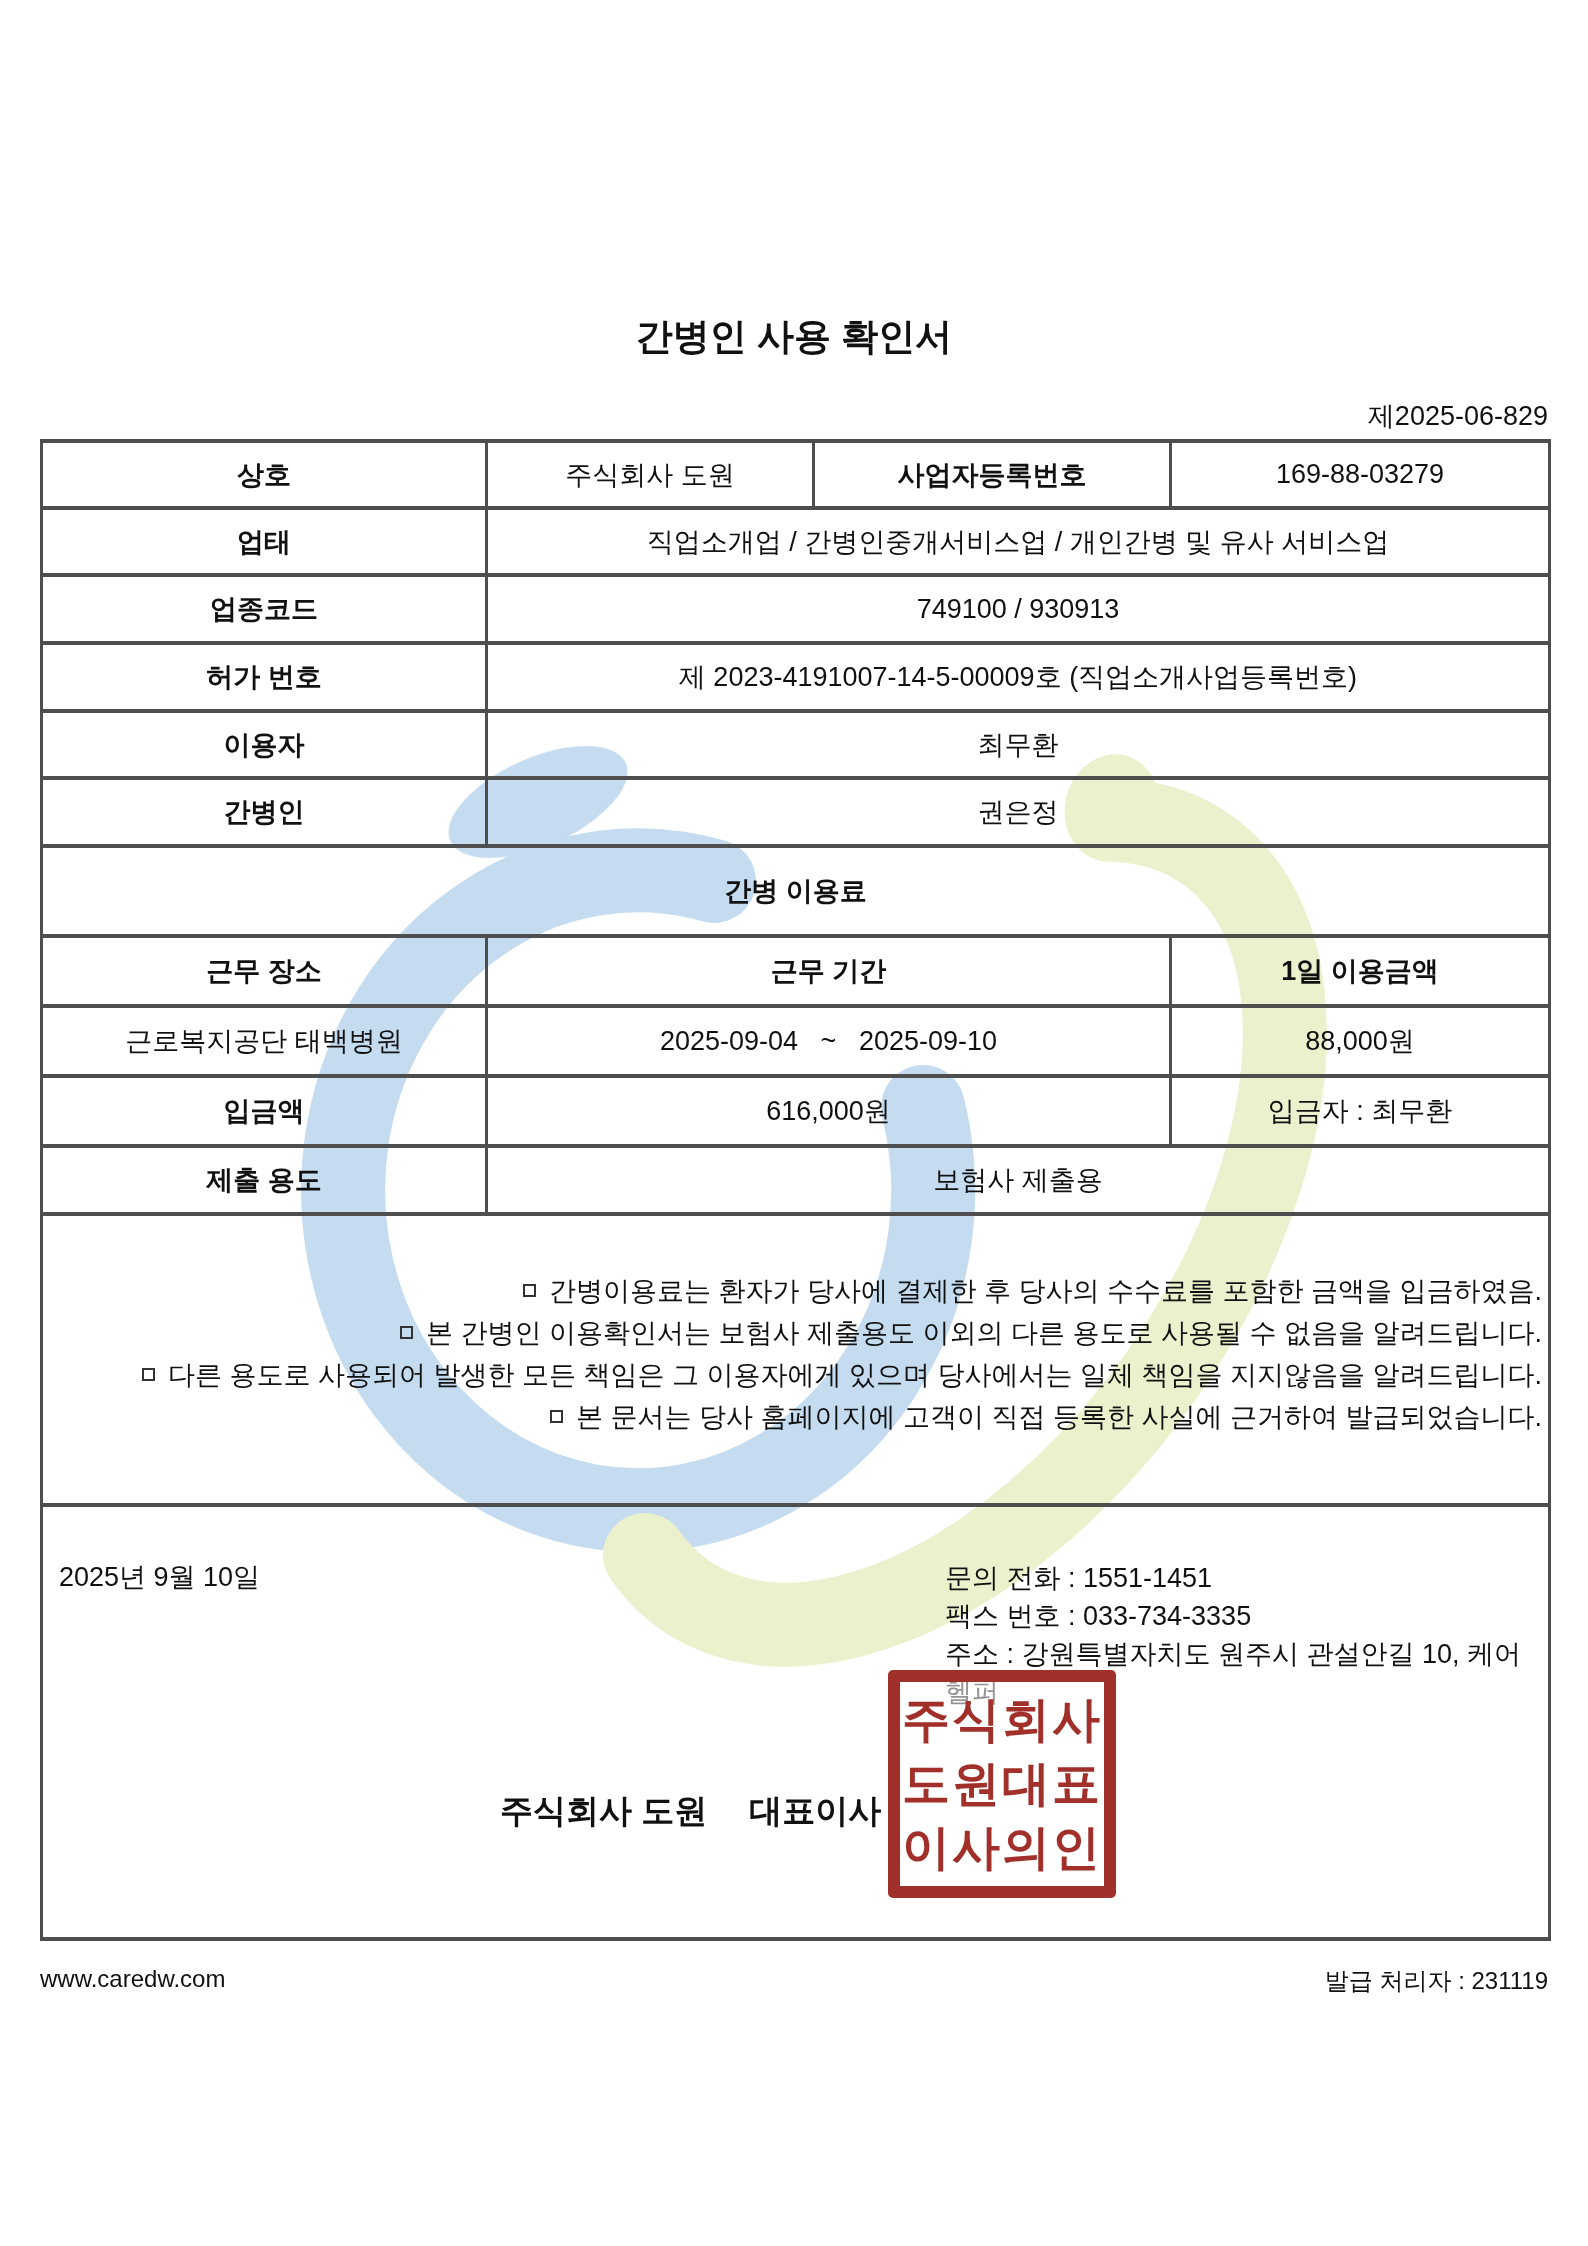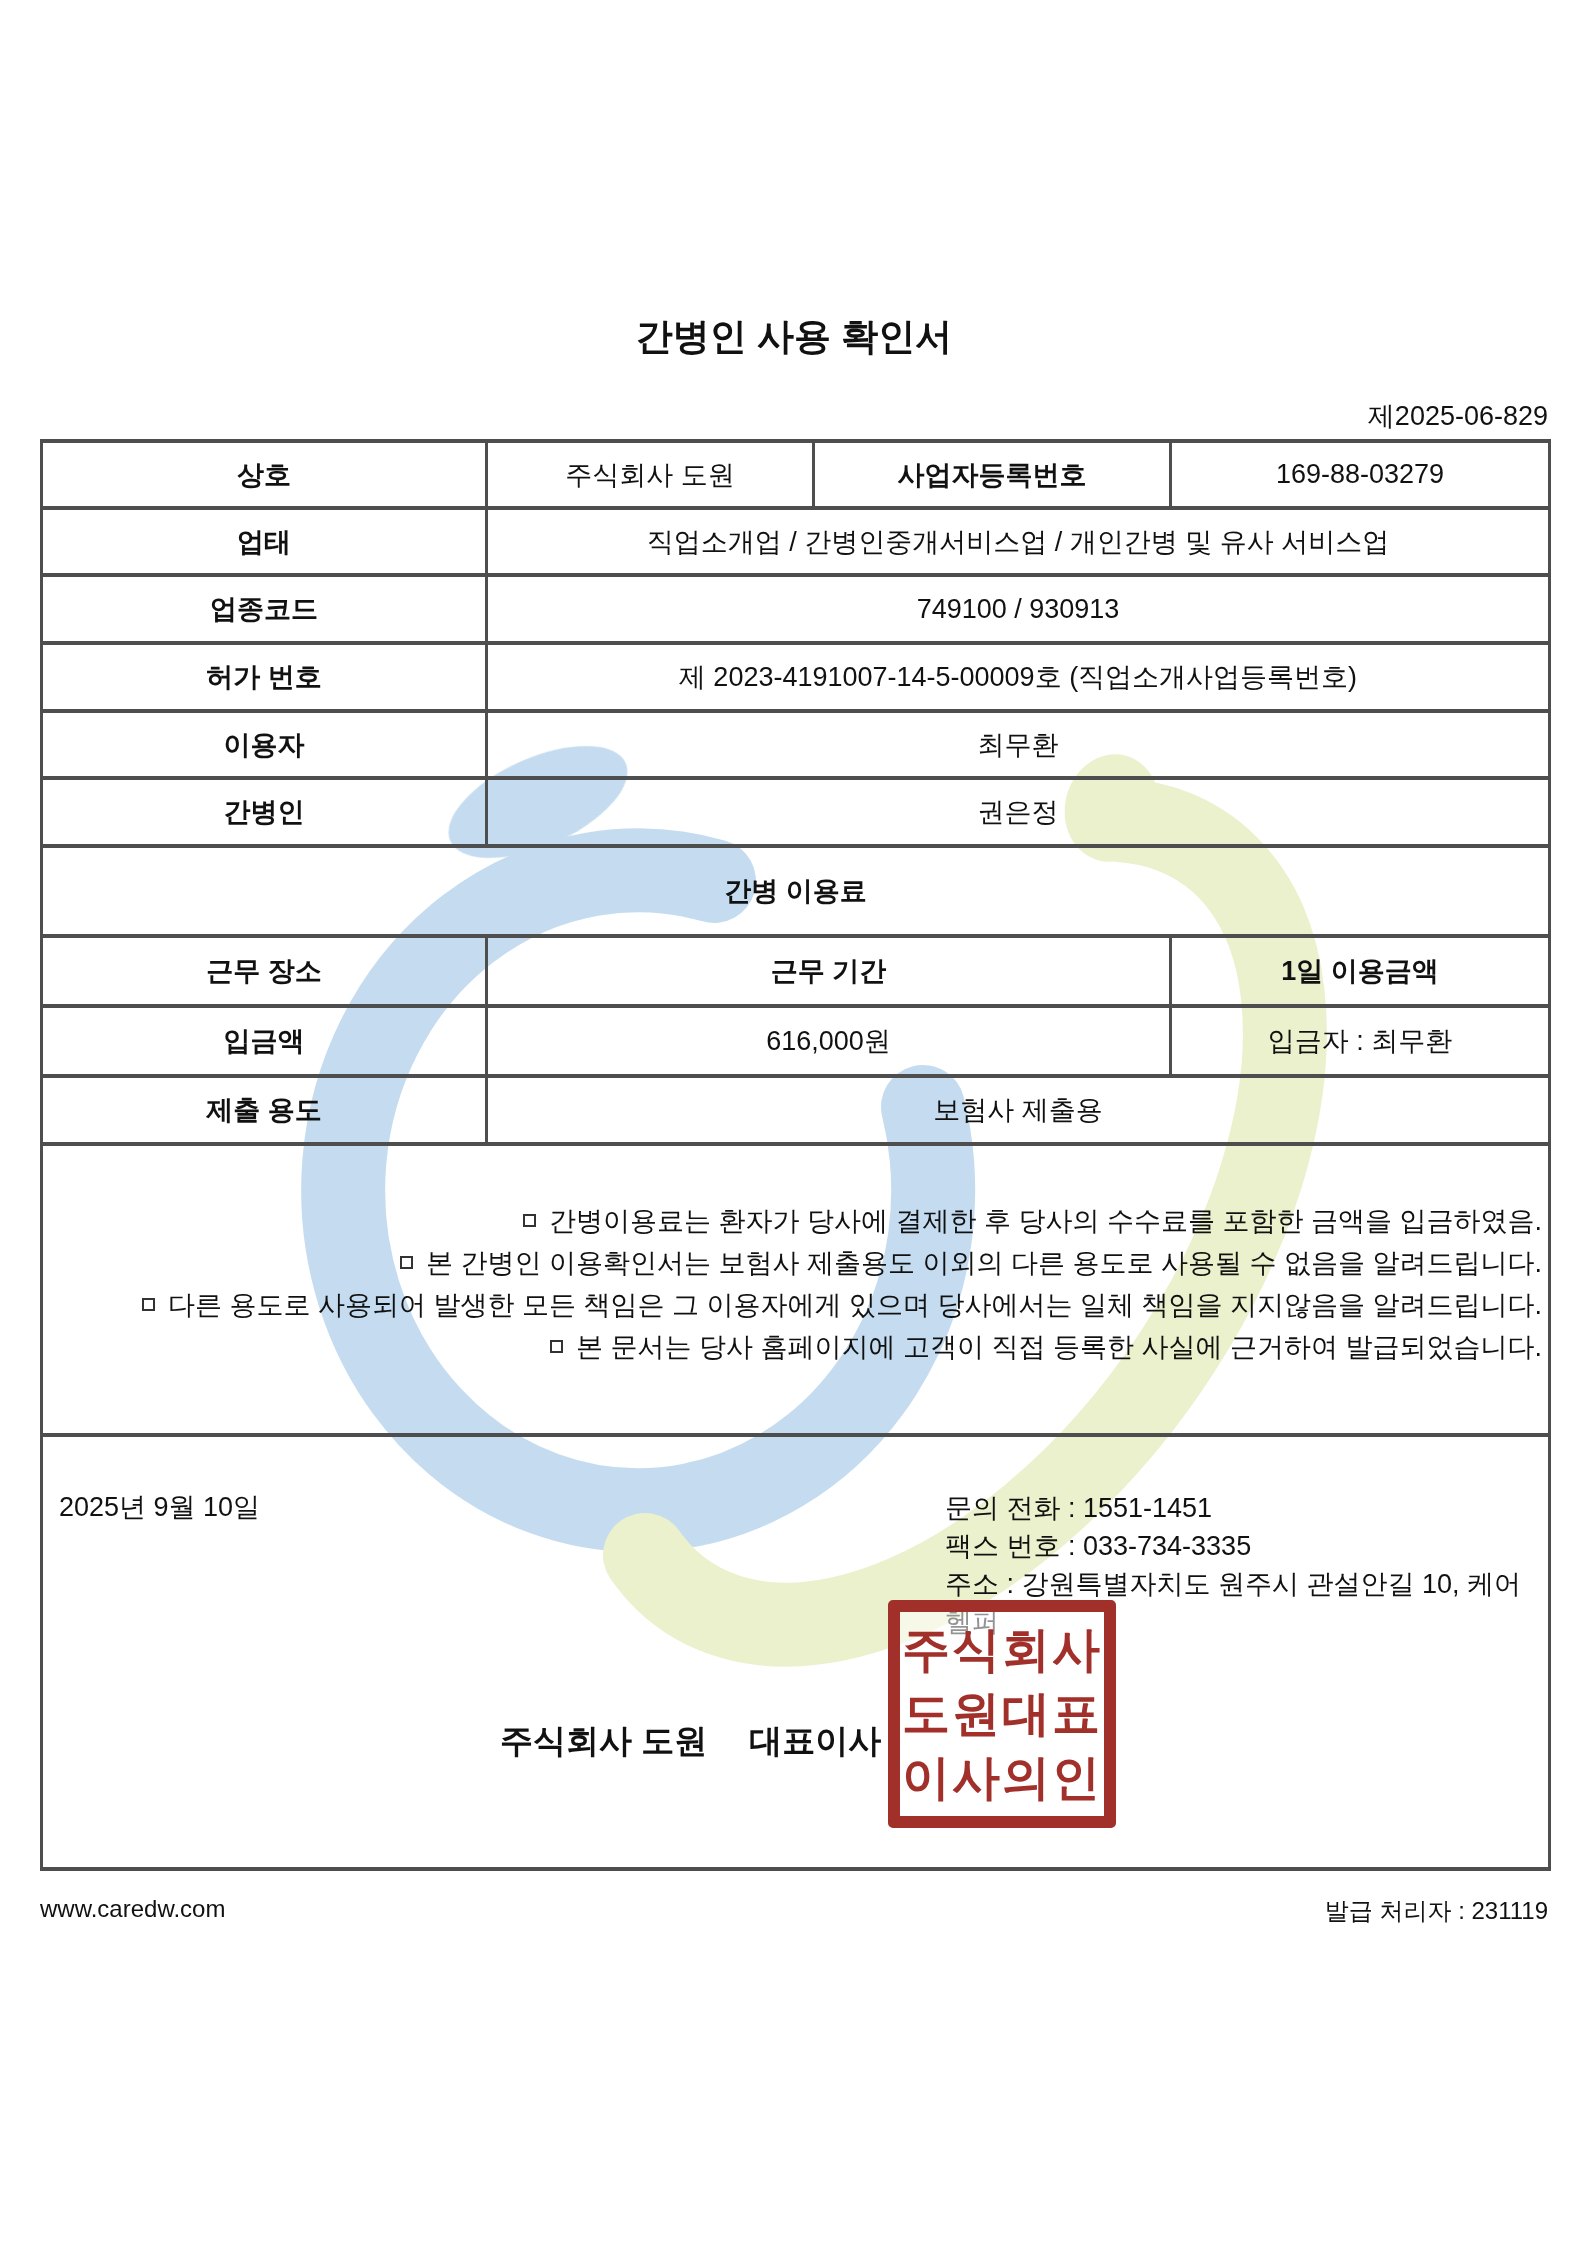--- a/index.html
+++ b/index.html
@@ -162,20 +162,25 @@
     <tr class="r90">
       <td colspan="4" class="section-head">간병 이용료</td>
     </tr>
 
     <tr class="r70">
       <td class="lbl">근무 장소</td>
       <td colspan="2" class="lbl">근무 기간</td>
       <td class="lbl">1일 이용금액</td>
     </tr>
 
+    <tr class="r70">
+      <td>근로복지공단 태백병원</td>
+      <td colspan="2" class="pre">2025-09-04   ~   2025-09-10</td>
+      <td>88,000원</td>
+    </tr>
 
     <tr class="r70">
       <td class="lbl">입금액</td>
       <td colspan="2">616,000원</td>
       <td><span class="lbl">입금자</span><span style="white-space:pre"> : </span><span>최무환</span></td>
     </tr>
 
     <tr class="r68">
       <td class="lbl">제출 용도</td>
       <td colspan="3">보험사 제출용</td>

